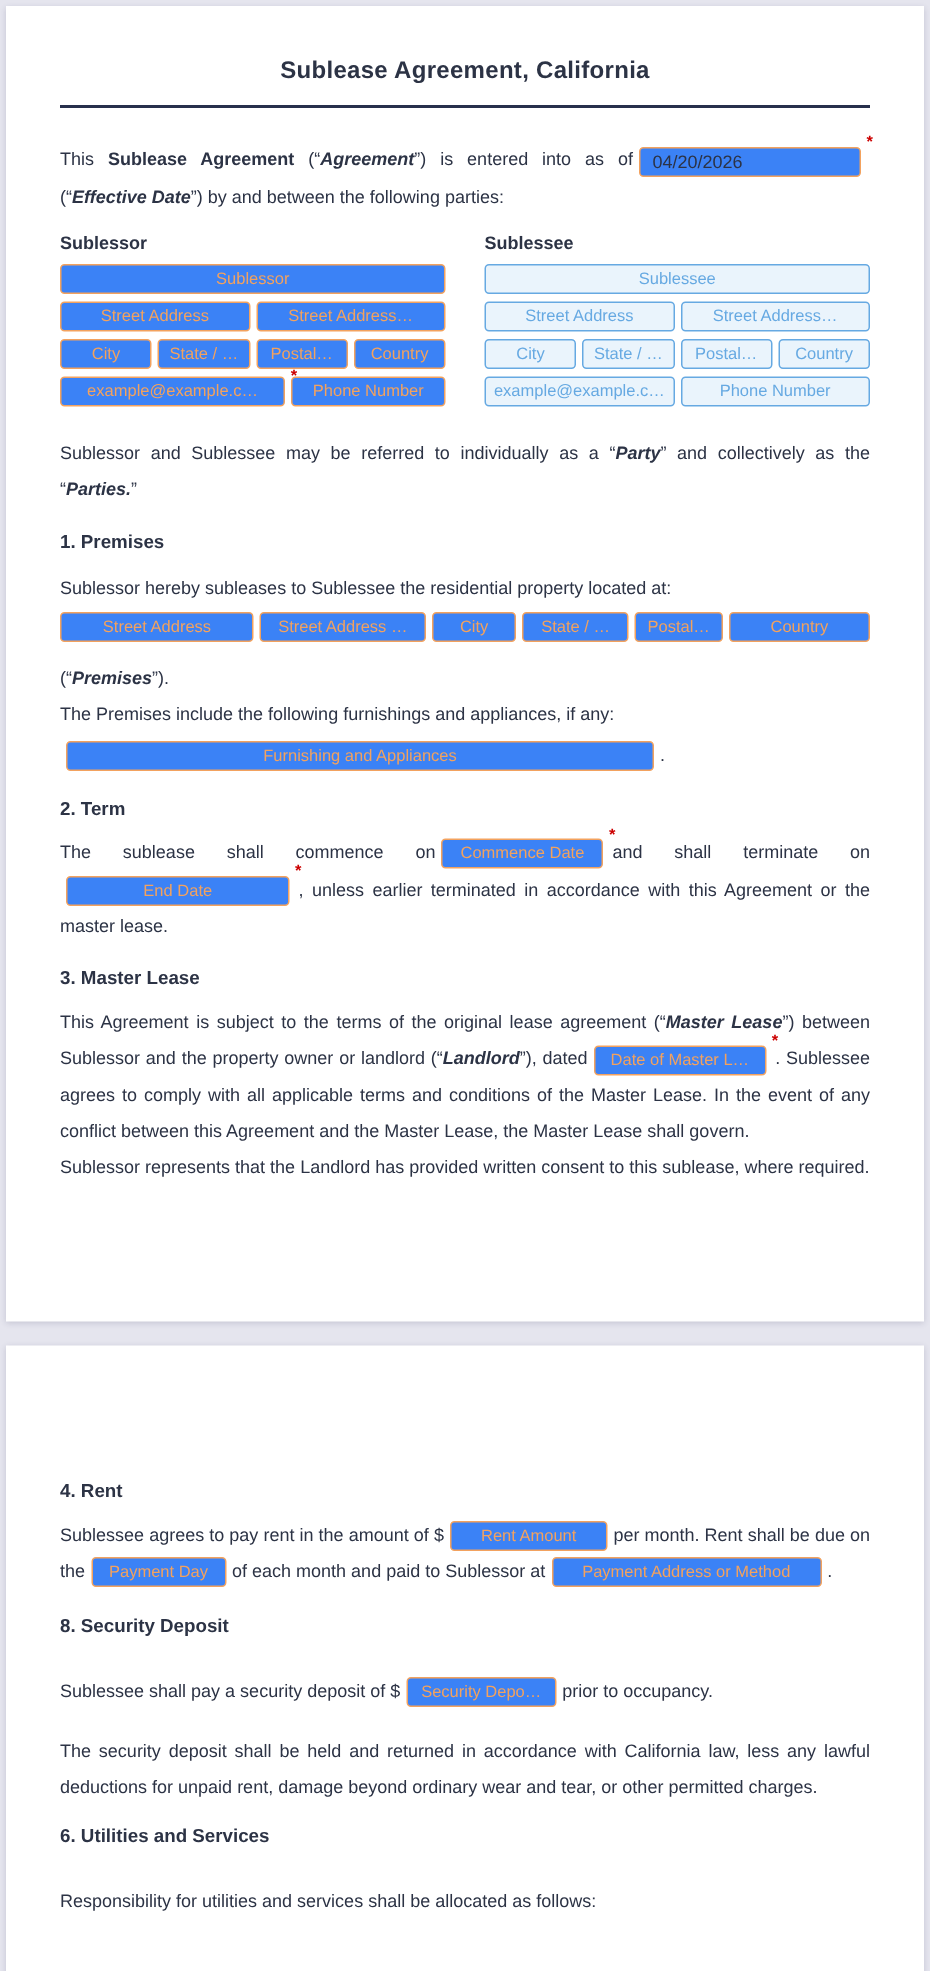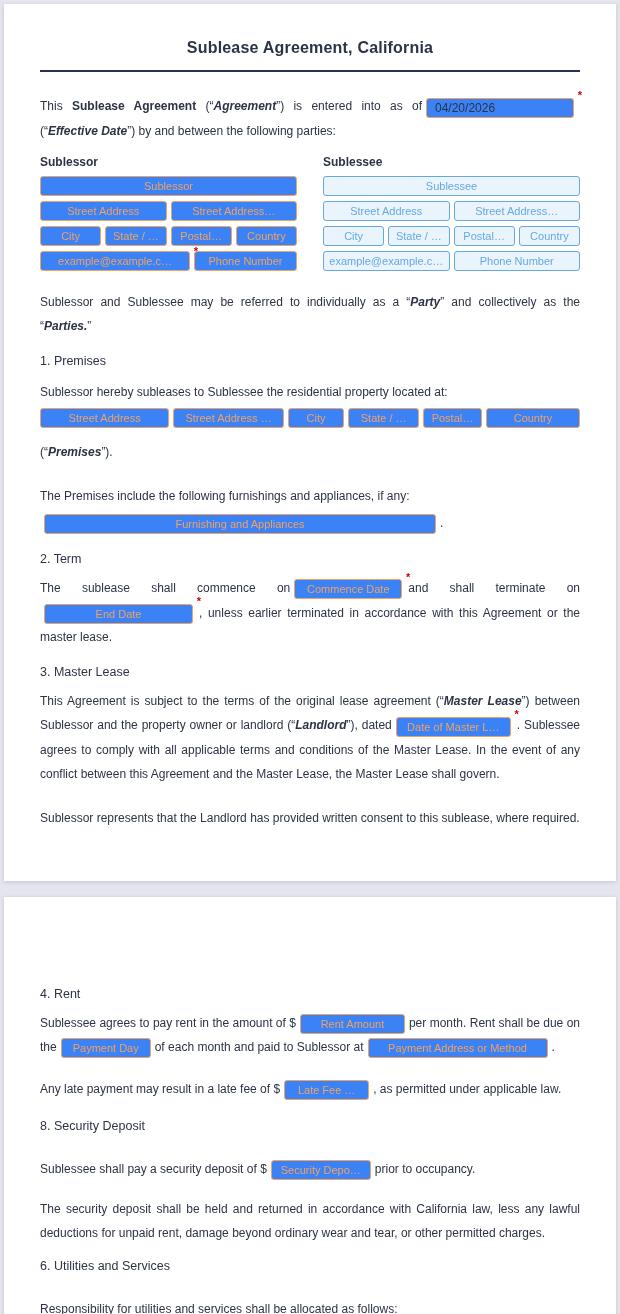--- a/index.html
+++ b/index.html
@@ -18,23 +18,23 @@
   .page-gap { height:16px; }
   .page-2 { height:526px; padding:90px 36px 20px; overflow:hidden; position:relative; }
 
   .form-title {
     font-size:16px; font-weight:bold; text-align:center;
     padding-bottom:13px; border-bottom:2px solid #27304c; letter-spacing:0.2px;
   }
   .para { font-size:12px; line-height:24px; text-align:justify; }
   .para.left { text-align:left; }
   .it { font-style:italic; }
-  .sec-heading { font-size:12.5px; font-weight:normal; line-height:14px; }.mt8{margin-top:24px}.mt10{margin-top:10px}
+  .sec-heading { font-size:12.5px; font-weight:bold; line-height:14px; }.mt8{margin-top:24px}.mt10{margin-top:10px}
   .mt12{margin-top:12px}.mt14{margin-top:14px}.mt16{margin-top:16px}.mt18{margin-top:18px}
-  .mt20{margin-top:20px}.mt22{margin-top:22px}
+  .mt20{}.mt22{margin-top:22px}
 
   
   .fld {
     height:20px; border-radius:3px; font-size:11px; font-family:inherit;
     text-align:center; padding:0 5px; outline:none; min-width:0;
     overflow:hidden; text-overflow:ellipsis; white-space:nowrap;
   }
   .fld.orange { border:1px solid #f3a25e; background:#3b82f6; color:#2c3345; }
   .fld.orange::placeholder { color:#f3a25e; opacity:1; }
   .fld.blue { border:1px solid #66a9e2; background:#eaf4fc; color:#2c3345; }
@@ -169,21 +169,20 @@
   </div>
 
   <div class="page-gap"></div>
 
   <div class="page page-2">
 
     <h2 class="sec-heading">4. Rent</h2>
 
     <p class="para mt10"><span>Sublessee agrees to pay rent in the amount of $</span><input type="text" class="fld orange inline w105" placeholder="Rent Amount" style=""><span>per month. Rent shall be due on the</span><input type="text" class="fld orange inline w90" placeholder="Payment Day" style=""><span>of each month and paid to Sublessor at</span><input type="text" class="fld orange inline w180" placeholder="Payment Address or Method" style=""><span>.</span></p>
 
-    <p class="para mt18"><span>Any late payment may result in a late fee of $</span><input type="text" class="fld orange inline w85" placeholder="Late Fee …" style=""><span>, as permitted under applicable law.</span></p>
 
     <h2 class="sec-heading mt18">8. Security Deposit</h2>
 
     <p class="para mt8"><span>Sublessee shall pay a security deposit of $</span><input type="text" class="fld orange inline w100" placeholder="Security Depo…" style=""><span>prior to occupancy.</span></p>
 
     <p class="para mt16">The security deposit shall be held and returned in accordance with California law, less any lawful deductions for unpaid rent, damage beyond ordinary wear and tear, or other permitted charges.</p>
 
     <h2 class="sec-heading mt14">6. Utilities and Services</h2>
 
     <p class="para left mt8">Responsibility for utilities and services shall be allocated as follows:</p>

